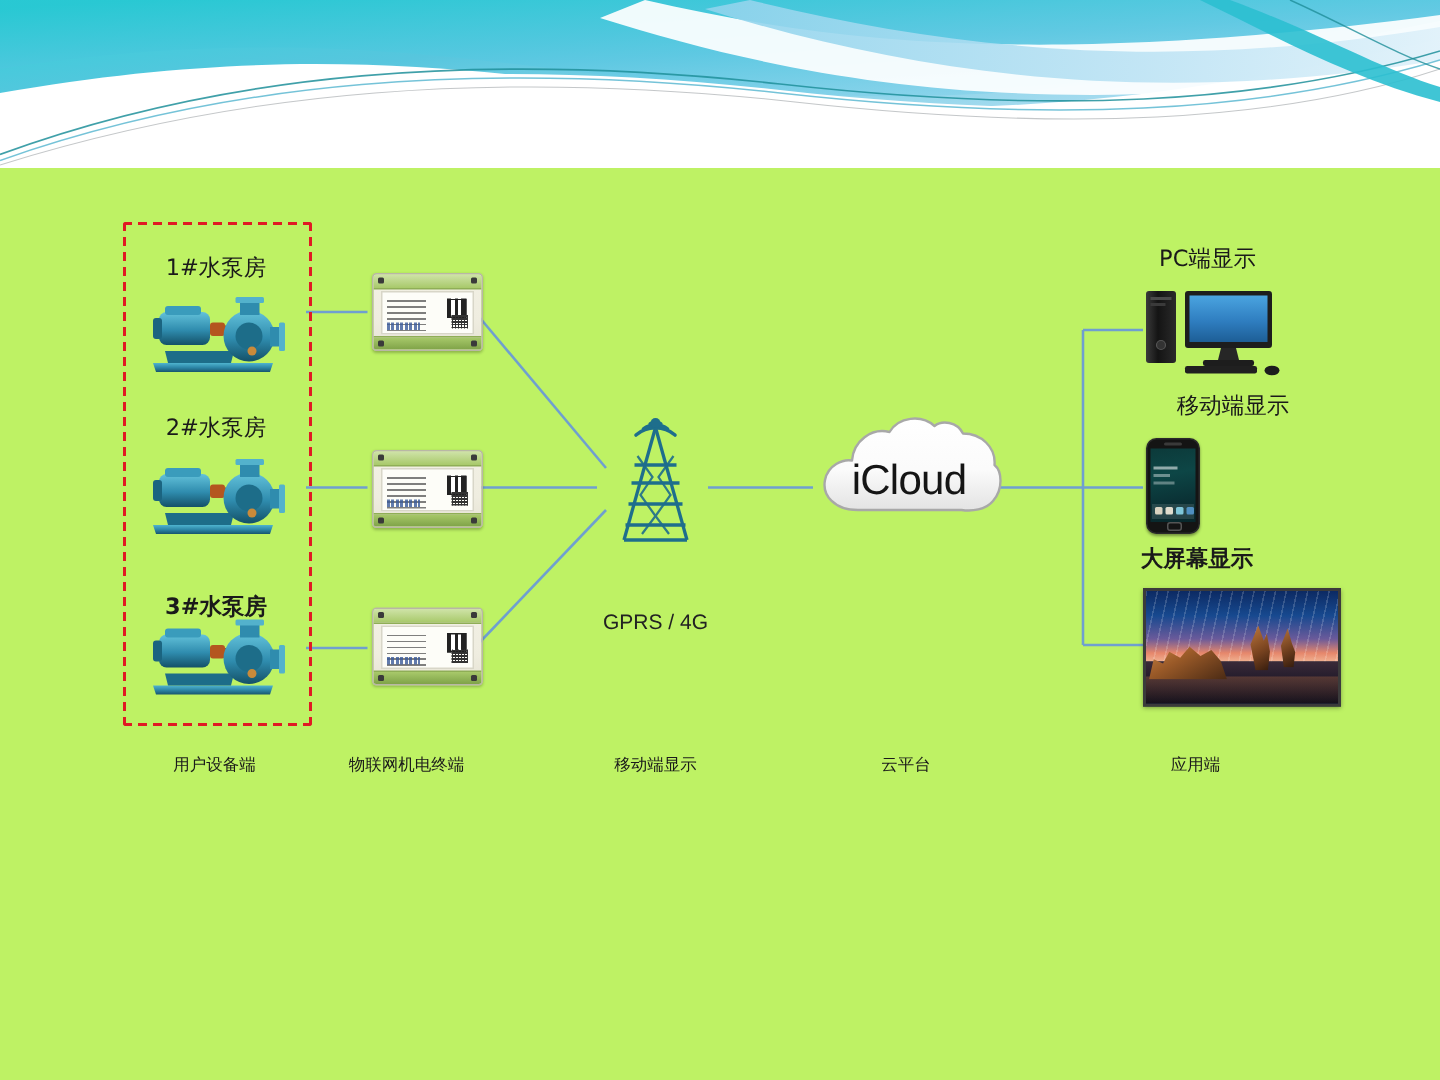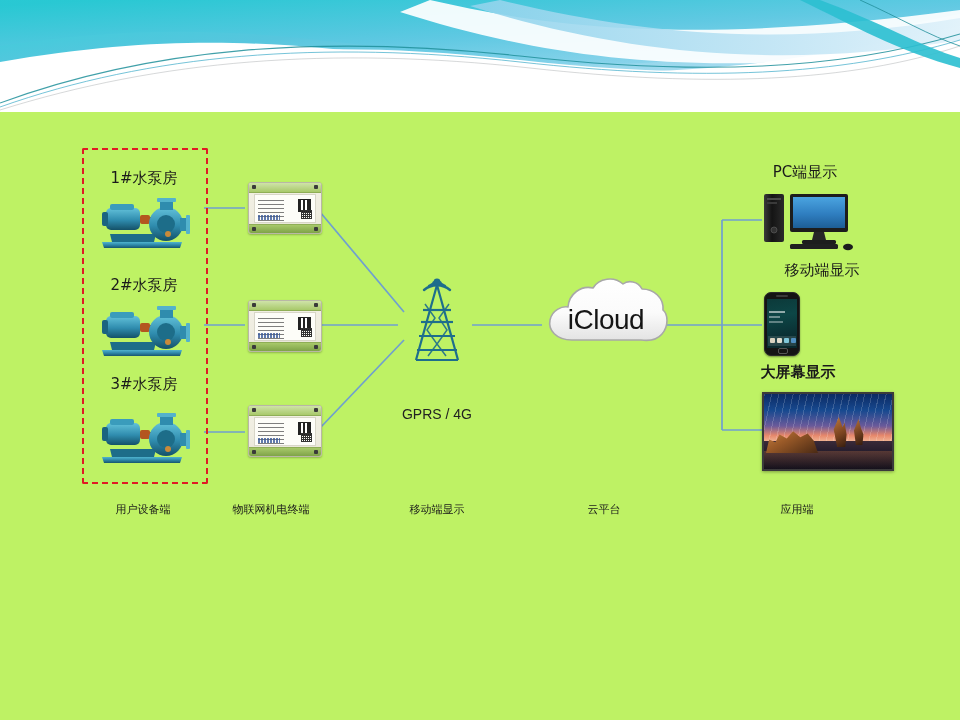--- a/index.html
+++ b/index.html
@@ -285,21 +285,21 @@
         <circle cx="70" cy="28" r="9" fill="#1d6d89"></circle>
         <rect x="64" y="5" width="13" height="9" fill="#2f8cae"></rect>
         <rect x="61" y="2" width="19" height="4" rx="1" fill="#53b2cc"></rect>
         <rect x="84" y="22" width="9" height="13" fill="#2f8cae"></rect>
         <rect x="90" y="19" width="4" height="19" rx="1" fill="#53b2cc"></rect>
         <circle cx="72" cy="38" r="3" fill="#c98a3a"></circle>
       </svg>
     </div>
 
     <div class="node">
-      <div class="node-label" style="left:90px;top:264px;width:108px;">3#水泵房</div>
+      <div class="node-label" style="left:90px;top:284px;width:108px;font-weight:bold;">3#水泵房</div>
       <svg class="pump" style="left:96px;top:299px;" viewBox="0 0 96 56" xmlns="http://www.w3.org/2000/svg">
         <path d="M6,46 L86,46 L84,52 L8,52 Z" fill="url(#pm)"></path>
         <path d="M14,38 L60,38 L58,46 L16,46 Z" fill="#1d6d89"></path>
         <rect x="10" y="12" width="34" height="22" rx="5" fill="url(#pm2)"></rect>
         <rect x="6" y="16" width="6" height="14" rx="2" fill="#1b6480"></rect>
         <rect x="14" y="8" width="24" height="6" rx="2" fill="#3a9cbc"></rect>
         <rect x="44" y="19" width="10" height="9" rx="2" fill="#b4561f"></rect>
         <rect x="54" y="21" width="6" height="5" fill="#8e4418"></rect>
         <circle cx="70" cy="28" r="17" fill="url(#pm2)"></circle>
         <circle cx="70" cy="28" r="9" fill="#1d6d89"></circle>

